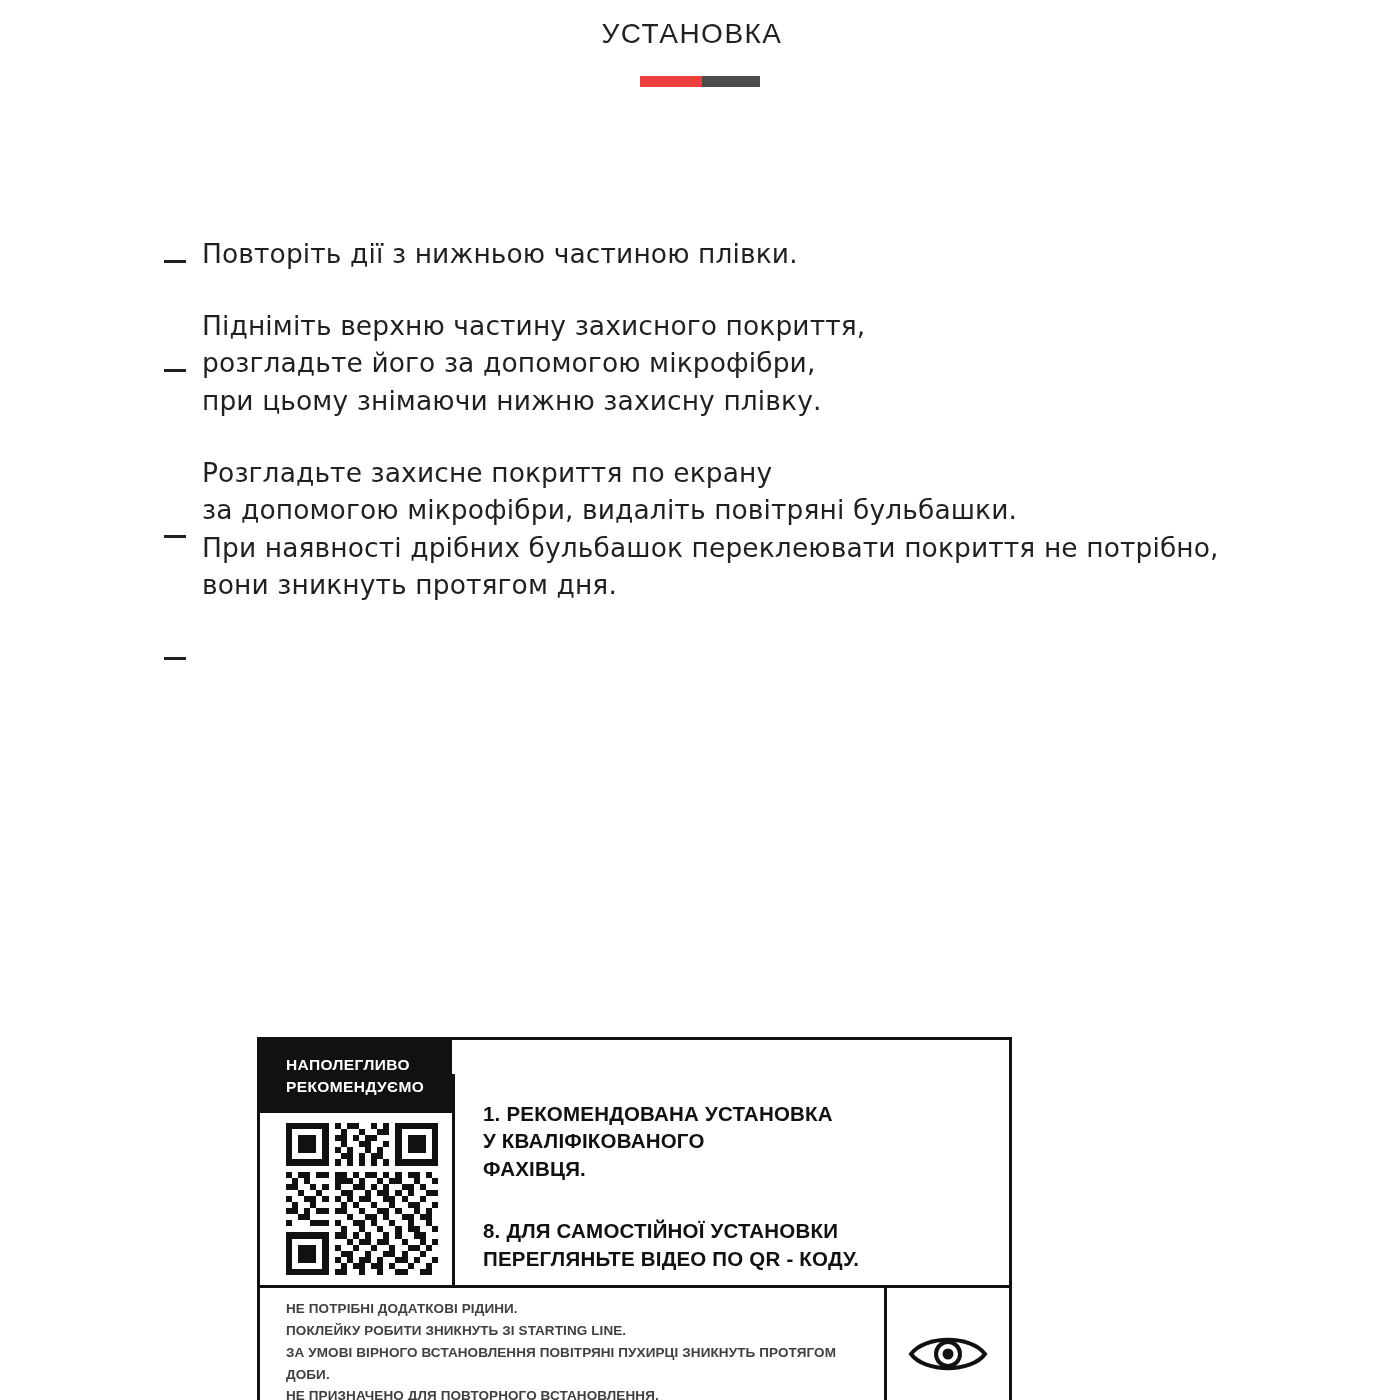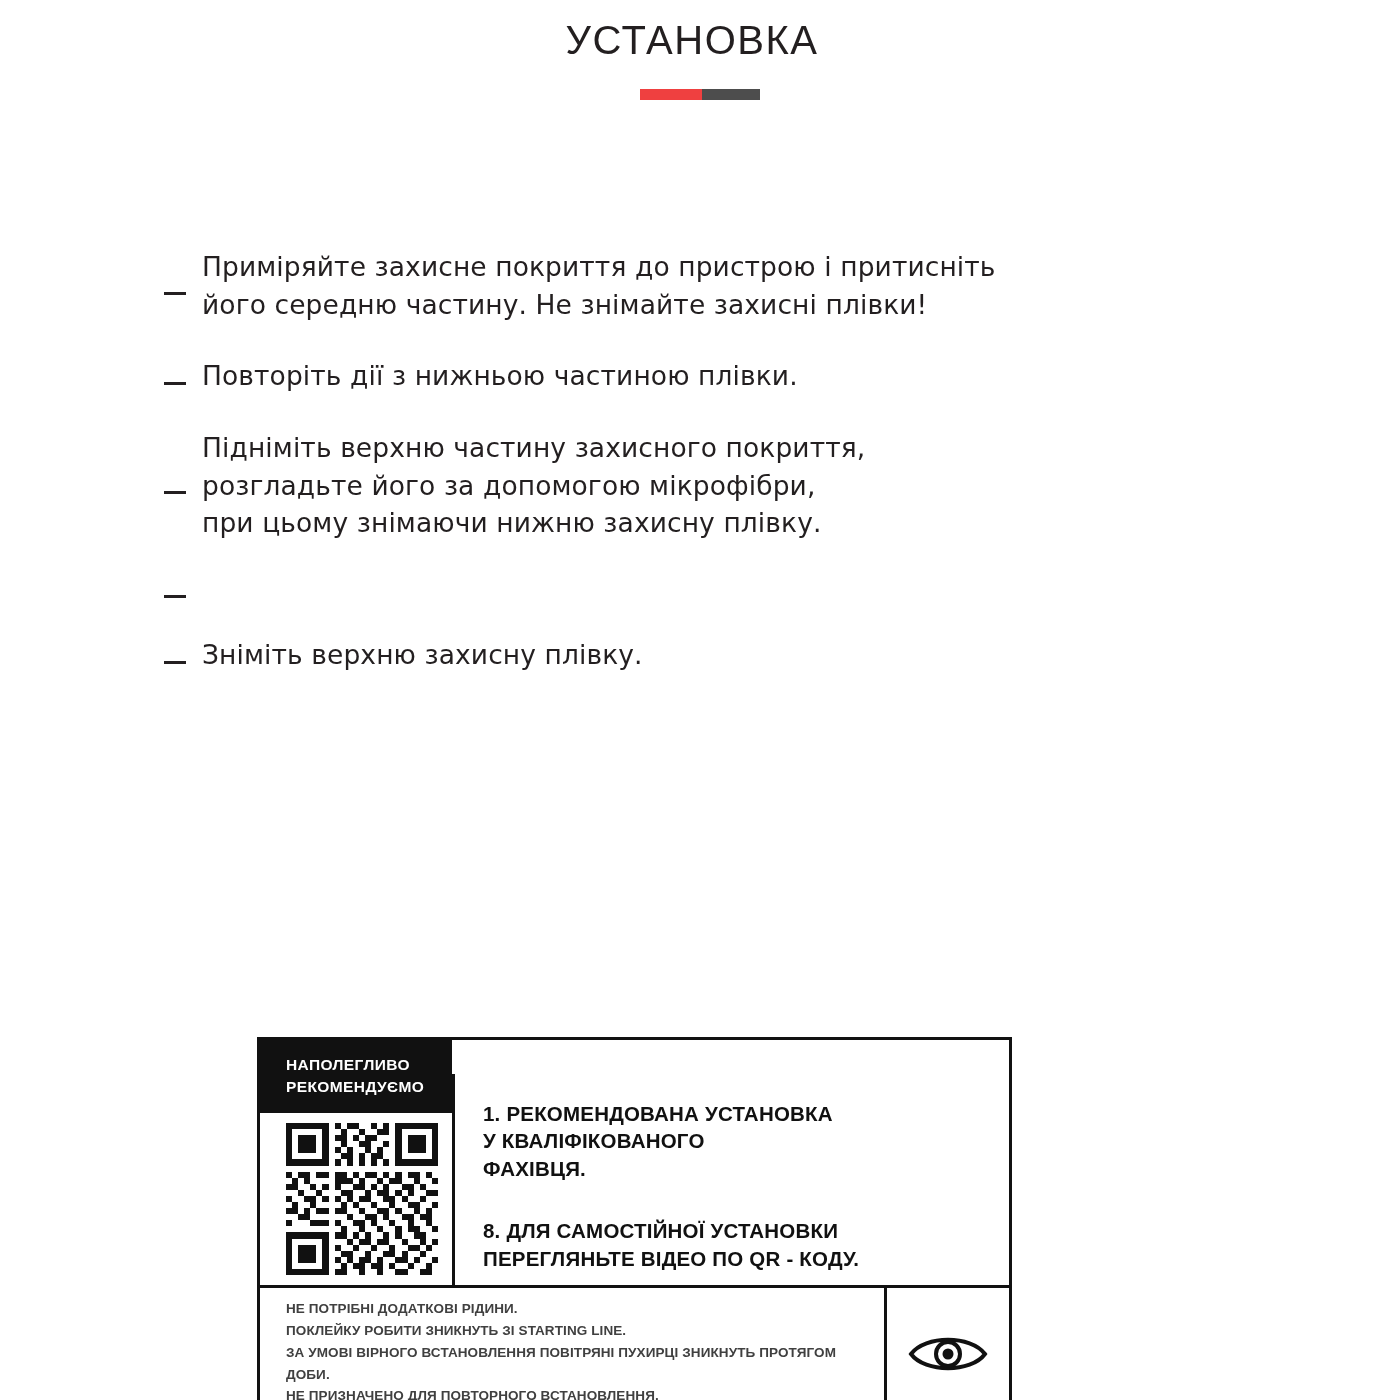--- a/index.html
+++ b/index.html
@@ -12,21 +12,21 @@
     height: 1400px;
     font-family: "DejaVu Sans", "Liberation Sans", sans-serif;
     color: #231f20;
     position: relative;
     overflow: hidden;
   }
 
   
   .page-title {
     text-align: center;
-    font-size: 40px;
+    font-size: 28px;
     letter-spacing: 1.5px;
     font-weight: 400;
     color: #231f20;
     margin: 10px 16px 0 0;
     padding-top: 8px;
     font-family: "Liberation Sans", sans-serif;
   }
   .title-rule {
     width: 120px;
     height: 11px;
@@ -163,45 +163,43 @@
 
 <h1 class="page-title">УСТАНОВКА</h1>
 <div class="title-rule">
   <div class="seg-red"></div>
   <div class="seg-dark"></div>
 </div>
 
 <div class="steps">
 
 
-  <div class="step">
-    <div class="step-dash"><span></span></div>
-    <div class="step-text">Приміряйте захисне покриття до пристрою і притисніть
-його середню частину. Не знімайте захисні плівки!</div>
-  </div>
 
   <div class="step">
     <div class="step-dash"><span></span></div>
     <div class="step-text">Повторіть дії з нижньою частиною плівки.</div>
   </div>
 
   <div class="step">
     <div class="step-dash"><span></span></div>
     <div class="step-text">Підніміть верхню частину захисного покриття,
 розгладьте його за допомогою мікрофібри,
 при цьому знімаючи нижню захисну плівку.</div>
   </div>
 
   <div class="step">
     <div class="step-dash"><span></span></div>
+    <div class="step-text">Розгладьте захисне покриття по екрану
+за допомогою мікрофібри, видаліть повітряні бульбашки.
+При наявності дрібних бульбашок переклеювати покриття не потрібно,
+вони зникнуть протягом дня.</div>
   </div>
 
   <div class="step">
     <div class="step-dash"><span></span></div>
-    <div class="step-text">Зніміть верхню захисну плівку.</div>
   </div>
 
 </div>
 
 <div class="warning-card">
 
   <div class="wc-top">
 
     <div class="wc-left">
       <div class="wc-left-head">НАПОЛЕГЛИВО

